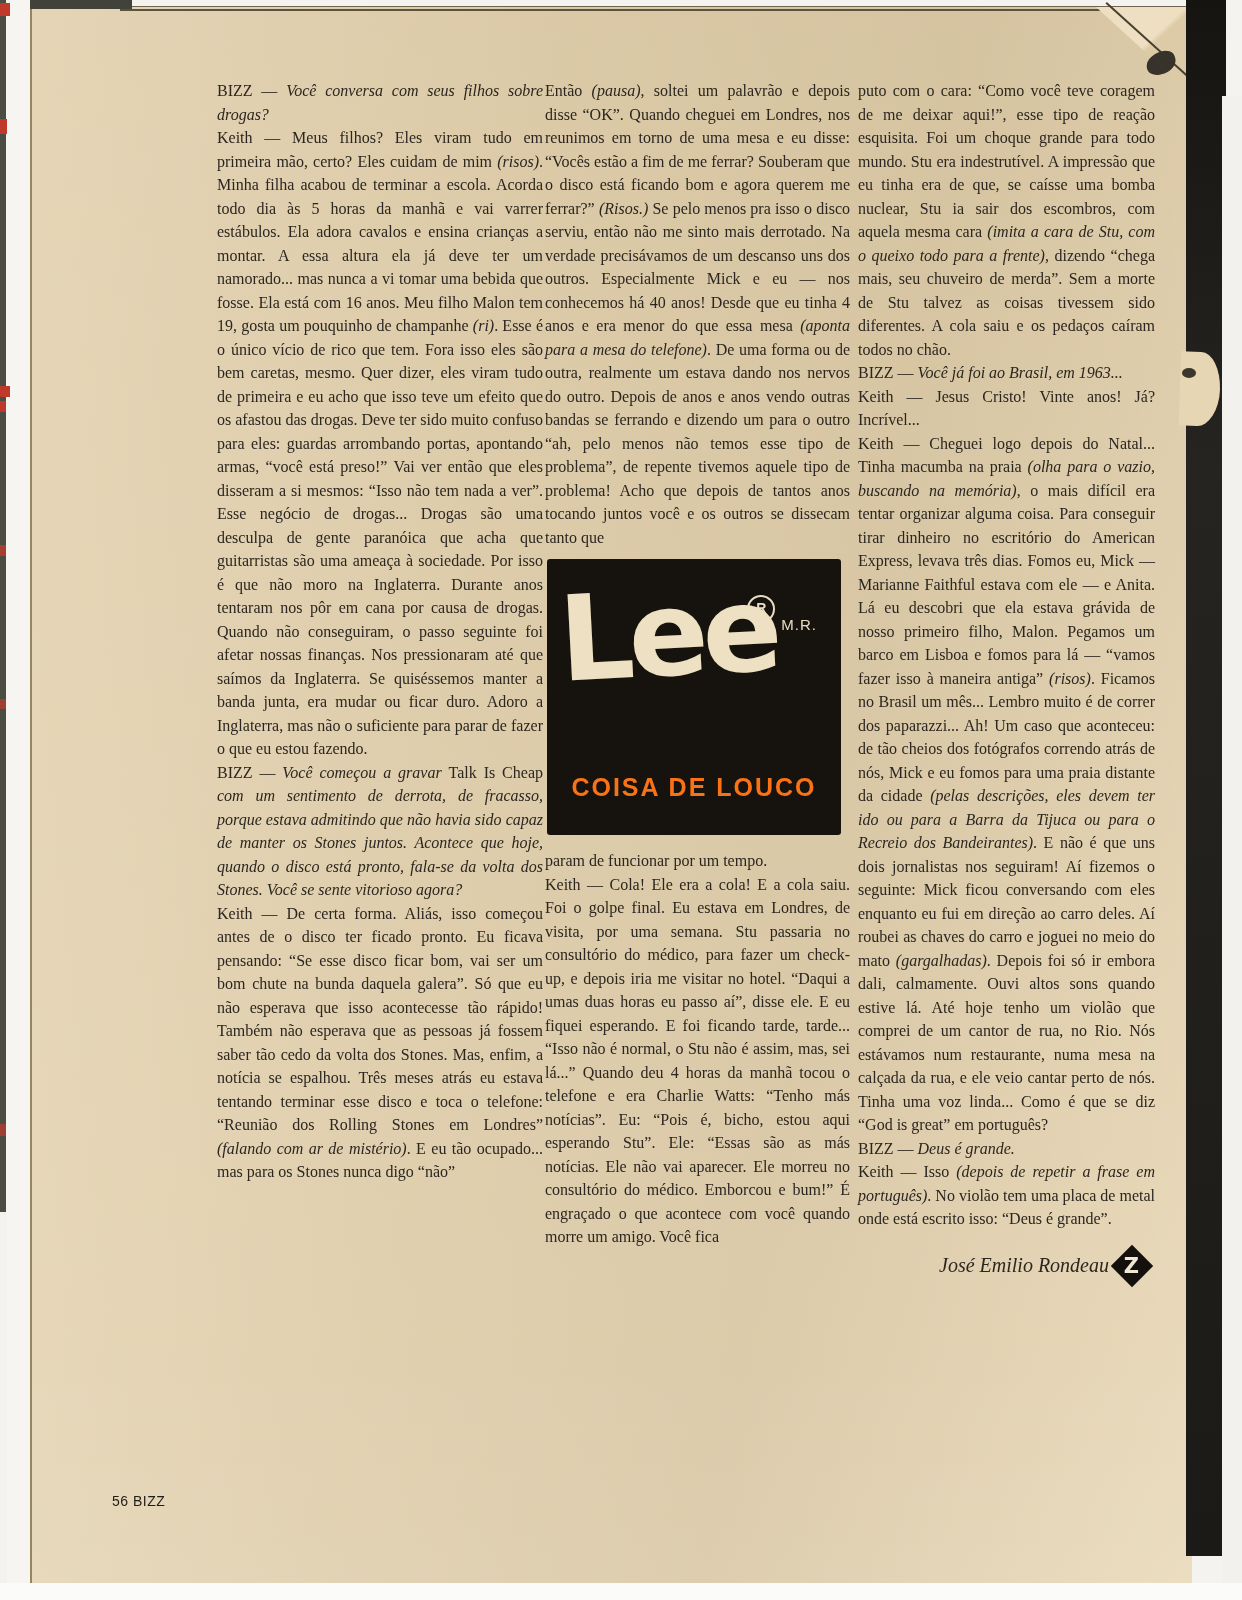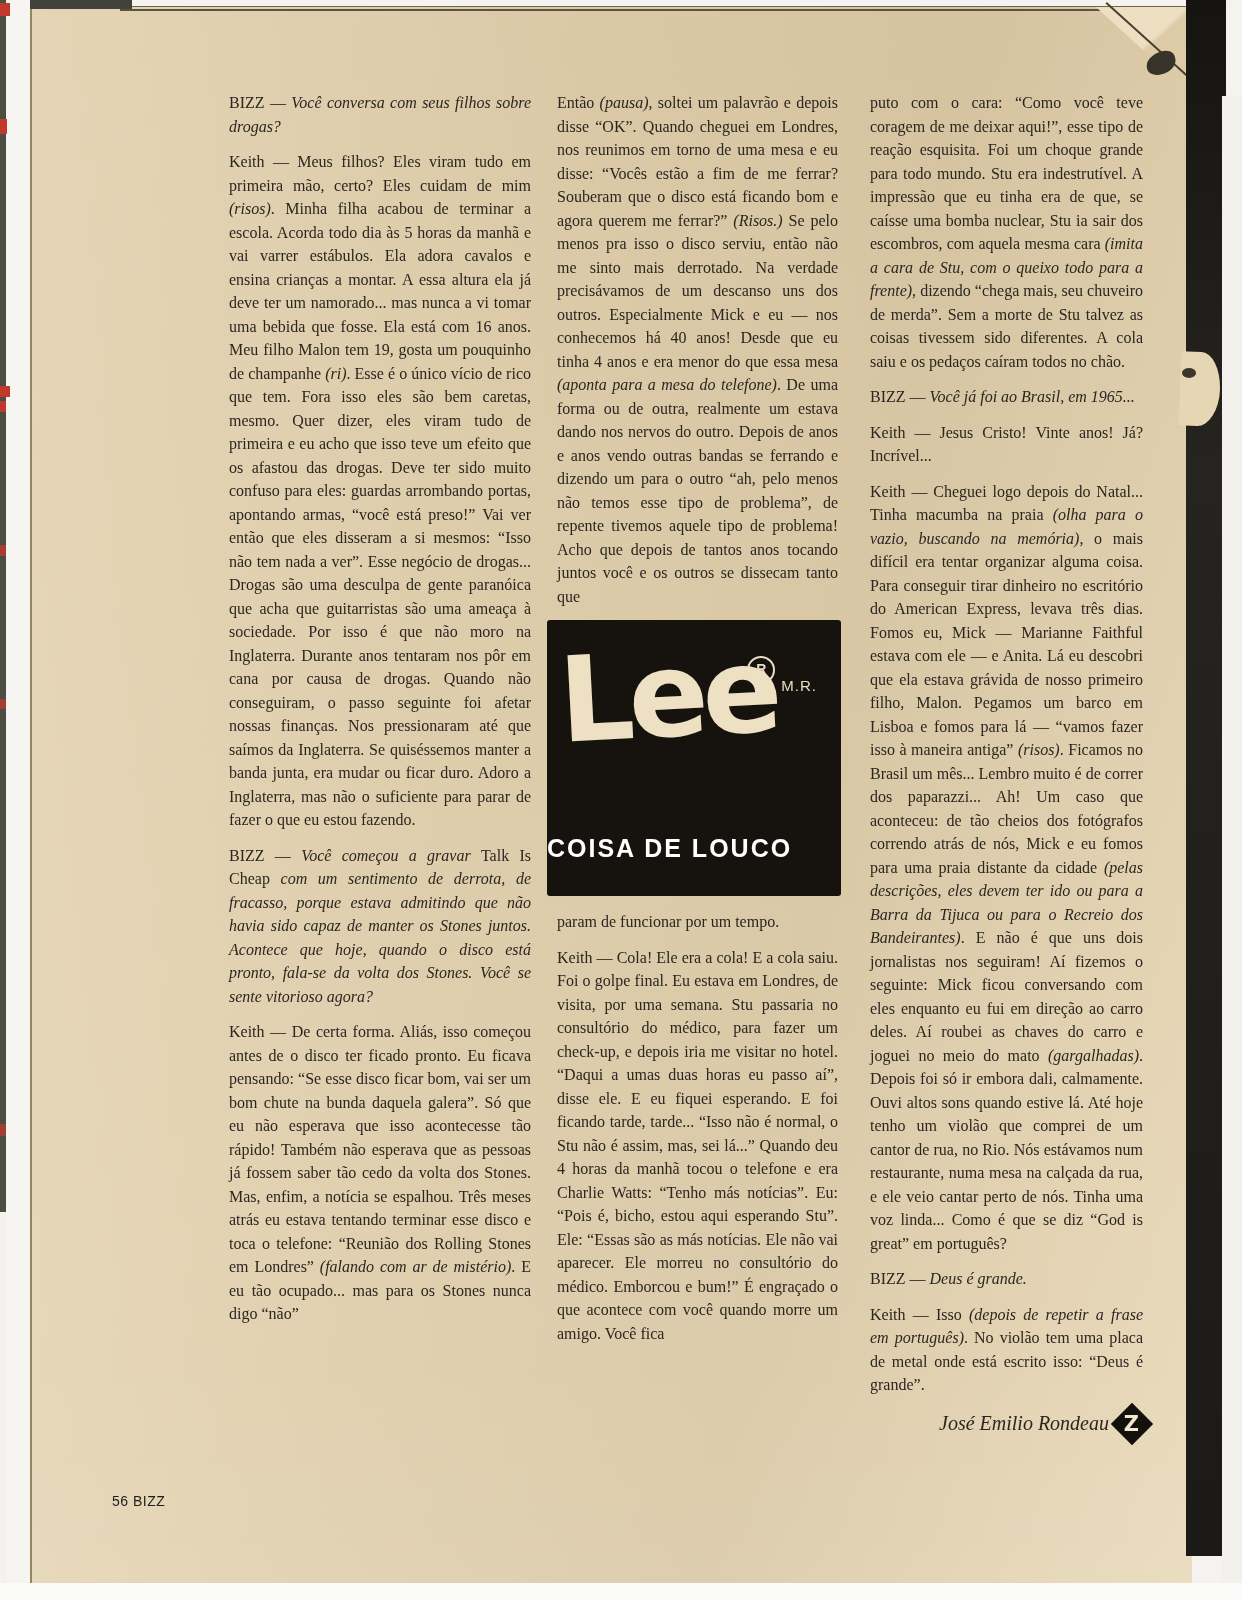--- a/index.html
+++ b/index.html
@@ -38,37 +38,37 @@
   .rm3{left:0;top:386px;width:10px;height:11px;}
   .rm4{left:0;top:401px;width:6px;height:11px;}
   .rm5{left:0;top:545px;width:6px;height:11px;opacity:.8;}
   .rm6{left:0;top:699px;width:6px;height:10px;opacity:.7;}
   .rm7{left:0;top:1124px;width:6px;height:12px;opacity:.7;}
   
   .col{position:absolute;top:72px;color:#2b2620;font-size:16px;line-height:23.5px;}
   .col1{left:185px;width:326px;}
   .col2{left:513px;width:305px;}
   .col3{left:826px;width:297px;}
-  .para{margin:12px;text-align:justify;hyphens:auto;-webkit-hyphens:auto;}
+  .para{margin:0;text-align:justify;hyphens:auto;-webkit-hyphens:auto;}
   .it{font-style:italic;}
   
   .lee-ad{position:relative;width:294px;height:276px;background:#16130e;border-radius:3px;
         margin:10px 0 14px 2px;}
   .lee-tm{position:absolute;top:22px;right:24px;display:flex;align-items:center;gap:6px;
         color:#e9dcc1;font-family:"Liberation Sans",sans-serif;}
   .lee-r{width:24px;height:24px;border:2px solid #e9dcc1;border-radius:50%;display:flex;
         align-items:center;justify-content:center;font-size:14px;font-weight:bold;}
   .lee-mr{font-size:15px;letter-spacing:1px;margin-top:32px;}
   .lee-logo{position:absolute;top:16px;left:12px;color:#eee0c2;
         font-family:"DejaVu Sans",sans-serif;font-weight:bold;font-size:118px;line-height:1;
         letter-spacing:-6px;transform:rotate(-3deg);}
-  .lee-tagline{position:absolute;bottom:36px;left:0;width:100%;color:#ffffff;
+  .lee-tagline{position:absolute;bottom:36px;left:0;width:100%;text-align:center;color:#f97316;
         font-family:"Liberation Sans",sans-serif;font-weight:bold;font-size:25px;letter-spacing:2px;}
   
-  .byline-row{display:flex;justify-content:flex-end;align-items:center;gap:8px;margin-top:12px;
+  .byline-row{display:flex;justify-content:flex-end;align-items:center;gap:8px;margin-top:20px;
         padding-right:2px;}
   .byline-name{font-style:italic;font-size:20px;color:#2b2620;}
   .z-logo{width:30px;height:30px;background:#14110d;transform:rotate(45deg);display:flex;
         align-items:center;justify-content:center;flex:0 0 auto;margin-right:6px;}
   .z-letter{transform:rotate(-45deg);color:#efe7d2;font-family:"DejaVu Sans",sans-serif;
         font-weight:bold;font-size:21px;line-height:1;}
   .footer{position:absolute;left:80px;top:1486px;font-family:"Liberation Sans",sans-serif;
         font-size:14px;color:#1f1d19;letter-spacing:.5px;}
 </style>
 </head>
@@ -99,21 +99,21 @@
       </div>
       <div>
           <p class="para"><span>param de funcionar por um tempo.</span></p>
           <p class="para"><span>Keith — Cola! Ele era a cola! E a cola saiu. Foi o golpe final. Eu estava em Londres, de visita, por uma semana. Stu passaria no consultório do médico, para fazer um check-up, e depois iria me visitar no hotel. “Daqui a umas duas horas eu passo aí”, disse ele. E eu fiquei esperando. E foi ficando tarde, tarde... “Isso não é normal, o Stu não é assim, mas, sei lá...” Quando deu 4 horas da manhã tocou o telefone e era Charlie Watts: “Tenho más notícias”. Eu: “Pois é, bicho, estou aqui esperando Stu”. Ele: “Essas são as más notícias. Ele não vai aparecer. Ele morreu no consultório do médico. Emborcou e bum!” É engraçado o que acontece com você quando morre um amigo. Você fica</span></p>
         </div>
     </div>
 
     <div class="col col3">
       <div>
           <p class="para"><span>puto com o cara: “Como você teve coragem de me deixar aqui!”, esse tipo de reação esquisita. Foi um choque grande para todo mundo. Stu era indestrutível. A impressão que eu tinha era de que, se caísse uma bomba nuclear, Stu ia sair dos escombros, com aquela mesma cara </span><span class="it">(imita a cara de Stu, com o queixo todo para a frente)</span><span>, dizendo “chega mais, seu chuveiro de merda”. Sem a morte de Stu talvez as coisas tivessem sido diferentes. A cola saiu e os pedaços caíram todos no chão.</span></p>
-          <p class="para"><span>BIZZ — </span><span class="it">Você já foi ao Brasil, em 1965...</span></p>
+          <p class="para"><span>BIZZ — </span><span class="it">Você já foi ao Brasil, em 1963...</span></p>
           <p class="para"><span>Keith — Jesus Cristo! Vinte anos! Já? Incrível...</span></p>
           <p class="para"><span>Keith — Cheguei logo depois do Natal... Tinha macumba na praia </span><span class="it">(olha para o vazio, buscando na memória)</span><span>, o mais difícil era tentar organizar alguma coisa. Para conseguir tirar dinheiro no escritório do American Express, levava três dias. Fomos eu, Mick — Marianne Faithful estava com ele — e Anita. Lá eu descobri que ela estava grávida de nosso primeiro filho, Malon. Pegamos um barco em Lisboa e fomos para lá — “vamos fazer isso à maneira antiga” </span><span class="it">(risos)</span><span>. Ficamos no Brasil um mês... Lembro muito é de correr dos paparazzi... Ah! Um caso que aconteceu: de tão cheios dos fotógrafos correndo atrás de nós, Mick e eu fomos para uma praia distante da cidade </span><span class="it">(pelas descrições, eles devem ter ido ou para a Barra da Tijuca ou para o Recreio dos Bandeirantes)</span><span>. E não é que uns dois jornalistas nos seguiram! Aí fizemos o seguinte: Mick ficou conversando com eles enquanto eu fui em direção ao carro deles. Aí roubei as chaves do carro e joguei no meio do mato </span><span class="it">(gargalhadas)</span><span>. Depois foi só ir embora dali, calmamente. Ouvi altos sons quando estive lá. Até hoje tenho um violão que comprei de um cantor de rua, no Rio. Nós estávamos num restaurante, numa mesa na calçada da rua, e ele veio cantar perto de nós. Tinha uma voz linda... Como é que se diz “God is great” em português?</span></p>
           <p class="para"><span>BIZZ — </span><span class="it">Deus é grande.</span></p>
           <p class="para"><span>Keith — Isso </span><span class="it">(depois de repetir a frase em português)</span><span>. No violão tem uma placa de metal onde está escrito isso: “Deus é grande”.</span></p>
         </div>
       <div class="byline-row">
         <span class="byline-name">José Emilio Rondeau</span>
         <span class="z-logo">
           <span class="z-letter">Z</span>
         </span>

